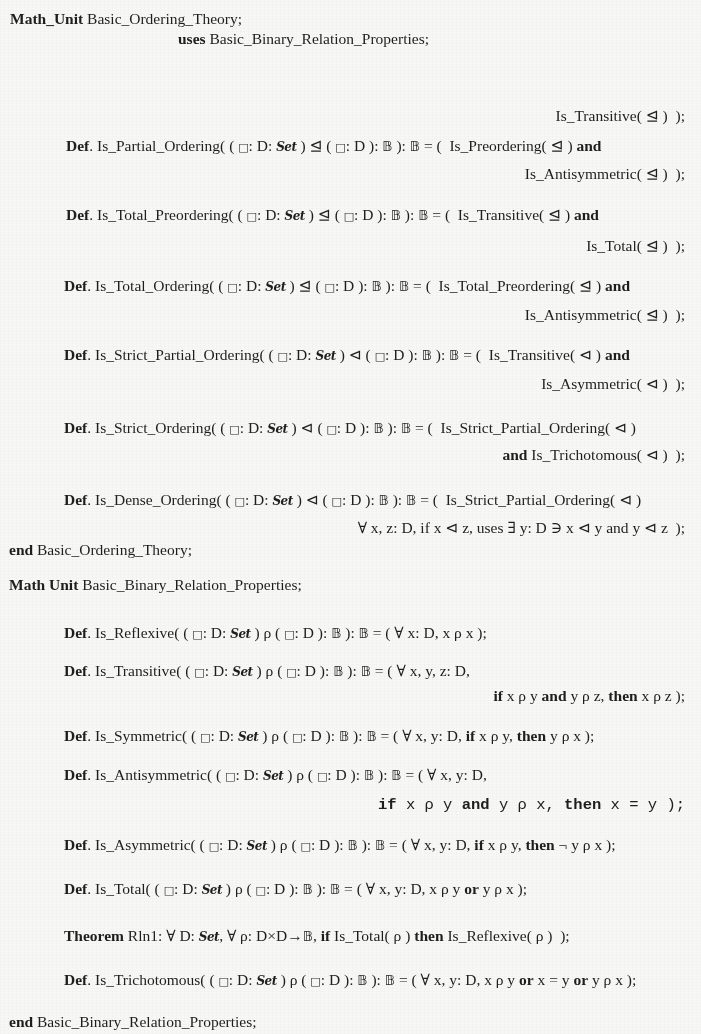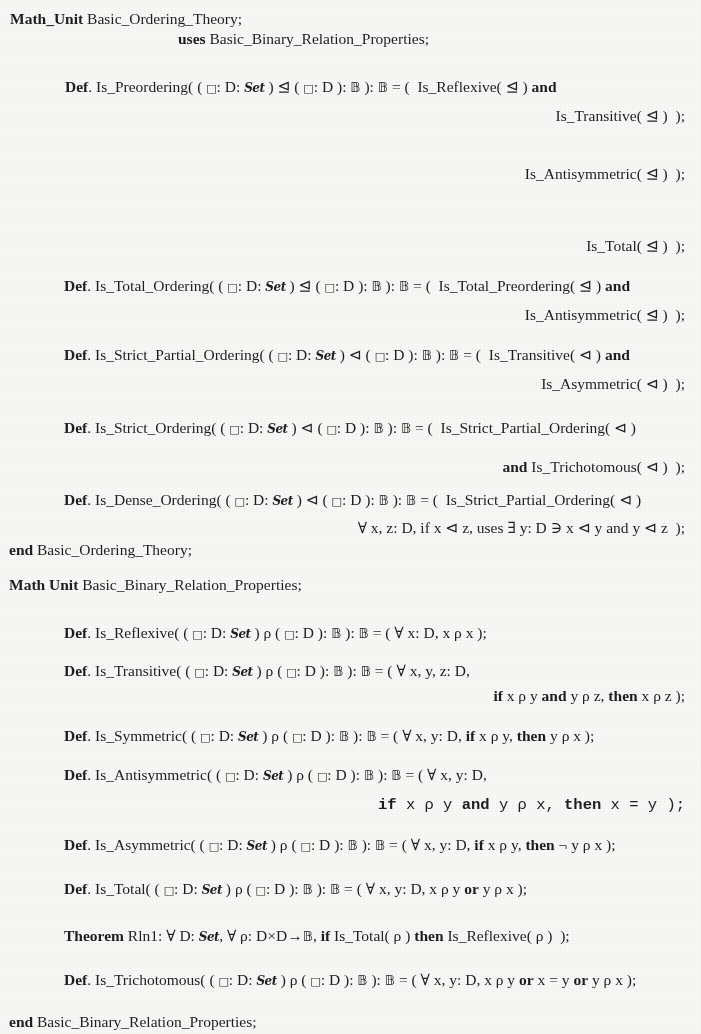--- a/index.html
+++ b/index.html
@@ -26,35 +26,36 @@
     .sq { font-family: "DejaVu Sans", sans-serif; font-size: 11px; }
   </style>
 </head>
 <body>
 
 <div class="page">
 
   <div class="line" style="left:10px; top:10px;"><b>Math_Unit</b> <span>Basic_Ordering_Theory;</span></div>
   <div class="line" style="left:178px; top:30px;"><b>uses</b> <span>Basic_Binary_Relation_Properties;</span></div>
 
-  <div class="line" style="left:65px; top:78px;"><b>Def</b>. Is_Preordering( ( <span class="sq">□</span>: D: <span class="set">Set</span> ) ⊴ ( <span class="sq">□</span>: D ): <span class="bb">𝔹</span> ): <span class="bb">𝔹</span> = (  Is_Reflexive( ⊴ ) <b>and</b></div>
   <div class="line r" style="top:107px;">Is_Transitive( ⊴ )  );</div>
 
+  <div class="line" style="left:66px; top:137px;"><b>Def</b>. Is_Partial_Ordering( ( <span class="sq">□</span>: D: <span class="set">Set</span> ) ⊴ ( <span class="sq">□</span>: D ): <span class="bb">𝔹</span> ): <span class="bb">𝔹</span> = (  Is_Preordering( ⊴ ) <b>and</b></div>
   <div class="line r" style="top:165px;">Is_Antisymmetric( ⊴ )  );</div>
 
+  <div class="line" style="left:66px; top:206px;"><b>Def</b>. Is_Total_Preordering( ( <span class="sq">□</span>: D: <span class="set">Set</span> ) ⊴ ( <span class="sq">□</span>: D ): <span class="bb">𝔹</span> ): <span class="bb">𝔹</span> = (  Is_Transitive( ⊴ ) <b>and</b></div>
   <div class="line r" style="top:237px;">Is_Total( ⊴ )  );</div>
 
   <div class="line" style="left:64px; top:277px;"><b>Def</b>. Is_Total_Ordering( ( <span class="sq">□</span>: D: <span class="set">Set</span> ) ⊴ ( <span class="sq">□</span>: D ): <span class="bb">𝔹</span> ): <span class="bb">𝔹</span> = (  Is_Total_Preordering( ⊴ ) <b>and</b></div>
   <div class="line r" style="top:306px;">Is_Antisymmetric( ⊴ )  );</div>
 
   <div class="line" style="left:64px; top:346px;"><b>Def</b>. Is_Strict_Partial_Ordering( ( <span class="sq">□</span>: D: <span class="set">Set</span> ) ⊲ ( <span class="sq">□</span>: D ): <span class="bb">𝔹</span> ): <span class="bb">𝔹</span> = (  Is_Transitive( ⊲ ) <b>and</b></div>
   <div class="line r" style="top:375px;">Is_Asymmetric( ⊲ )  );</div>
 
   <div class="line" style="left:64px; top:419px;"><b>Def</b>. Is_Strict_Ordering( ( <span class="sq">□</span>: D: <span class="set">Set</span> ) ⊲ ( <span class="sq">□</span>: D ): <span class="bb">𝔹</span> ): <span class="bb">𝔹</span> = (  Is_Strict_Partial_Ordering( ⊲ )</div>
-  <div class="line r" style="top:458px;text-align:right;"><b>and</b> <span>Is_Trichotomous( ⊲ )  );</span></div>
+  <div class="line r" style="top:446px;text-align:right;"><b>and</b> <span>Is_Trichotomous( ⊲ )  );</span></div>
 
   <div class="line" style="left:64px; top:491px;"><b>Def</b>. Is_Dense_Ordering( ( <span class="sq">□</span>: D: <span class="set">Set</span> ) ⊲ ( <span class="sq">□</span>: D ): <span class="bb">𝔹</span> ): <span class="bb">𝔹</span> = (  Is_Strict_Partial_Ordering( ⊲ )</div>
   <div class="line r" style="top:519px;">∀ x, z: D, if x ⊲ z, uses ∃ y: D ∋ x ⊲ y and y ⊲ z  );</div>
 
   <div class="line" style="left:9px; top:541px;"><b>end</b> <span>Basic_Ordering_Theory;</span></div>
 
   <div class="line" style="left:9px; top:576px;"><b>Math Unit</b> <span>Basic_Binary_Relation_Properties;</span></div>
 
   <div class="line" style="left:64px; top:624px;"><b>Def</b>. Is_Reflexive( ( <span class="sq">□</span>: D: <span class="set">Set</span> ) ρ ( <span class="sq">□</span>: D ): <span class="bb">𝔹</span> ): <span class="bb">𝔹</span> = ( ∀ x: D, x ρ x );</div>
 

